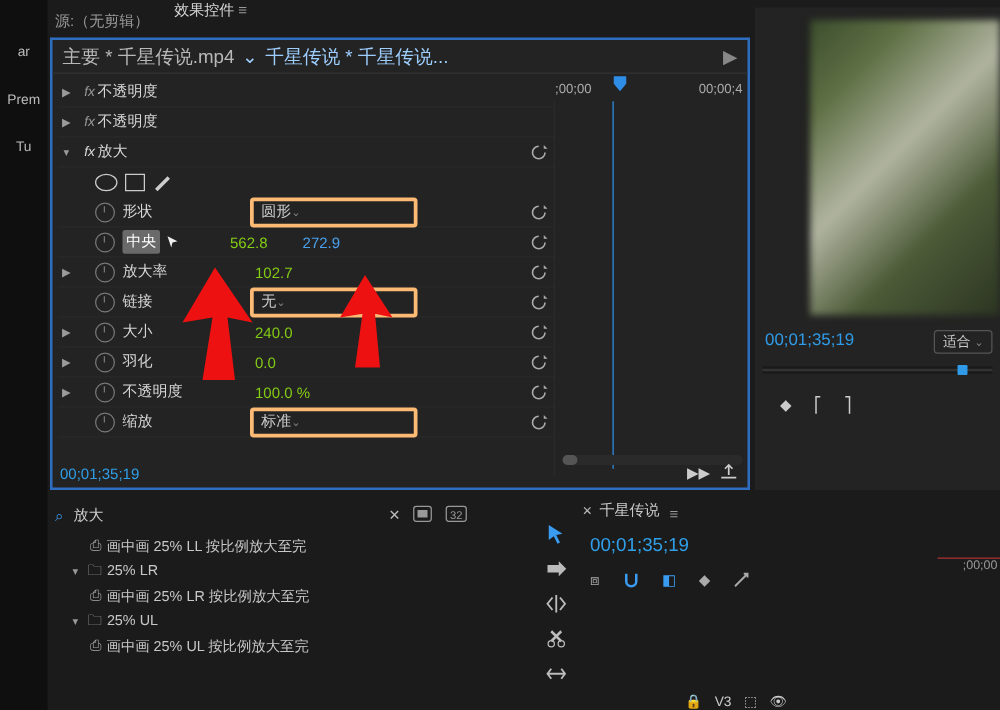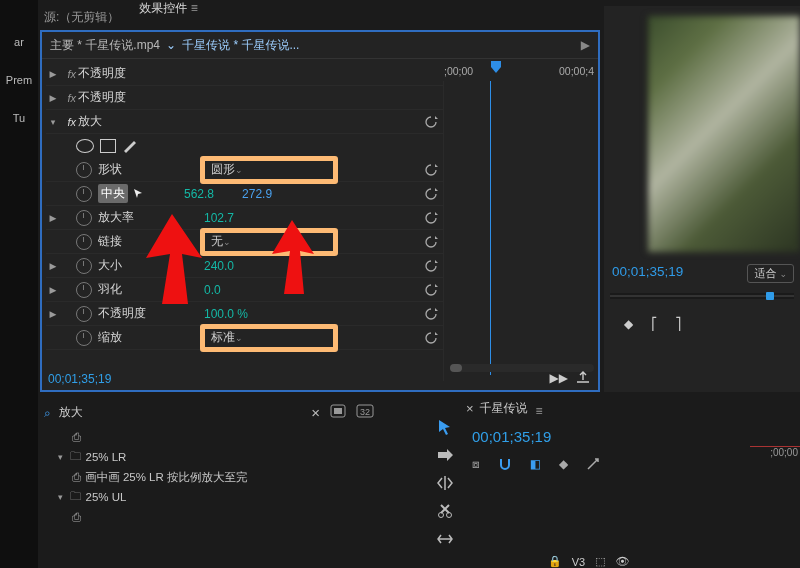--- a/index.html
+++ b/index.html
@@ -5,42 +5,42 @@
 html,body{margin:0;padding:0;font-family:"Segoe UI","Microsoft YaHei",sans-serif;font-size:12px;color:#d0d0d0;background:#1b1b1b;overflow:hidden}
 .app{position:relative;width:800px;height:568px;background:#1b1b1b}
 .left-strip{position:absolute;left:0;top:0;width:38px;height:568px;background:#0f0f0f;display:flex;flex-direction:column;align-items:center;padding-top:10px;color:#bbb}
 .left-strip div{margin-top:26px;font-size:11px}
 .source-tab{position:absolute;left:44px;top:7px;height:20px;display:flex;align-items:center;gap:20px;font-size:12px}
 .source-tab .inactive{color:#9a9a9a}
 .source-tab .active{color:#d8d8d8;border-bottom:2px solid #dcdcdc;padding-bottom:15px}
 .menu-icon{display:inline-block;width:12px;height:8px}
 .menu-icon::before{content:"≡";color:#9a9a9a}
 .panel{position:absolute;left:40px;top:30px;width:560px;height:362px;background:#232323;border:2px solid #2f6dc0;box-sizing:border-box}
-.panel-head{height:26px;display:flex;align-items:center;border-bottom:1px solid #333;padding:0 8px;font-size:12px}
+.panel-head{height:26px;display:flex;align-items:center;border-bottom:1px solid #333;padding:0 8px;font-size:15px}
 .panel-head .bc{color:#b8b8b8}
 .panel-head .sep{color:#9ccdfd;margin:0 6px}
 .panel-head .link{color:#9ccdfd}
 .panel-head .play{margin-left:auto;color:#888}
 .timeline-head{position:absolute;right:4px;top:28px;width:150px;height:22px;display:flex;align-items:center;justify-content:space-between;font-size:10.5px;color:#aaa}
 .timeline-head .marker{position:absolute;left:46px;top:0}
 .timeline-head svg{display:block}
 .ruler{position:absolute;right:4px;top:49px;width:150px;height:300px;border-left:1px solid #2a2a2a}
 .playhead-line{position:absolute;left:46px;top:0;width:1px;height:294px;background:#2e8ee7}
 .props{position:absolute;left:4px;top:30px;width:398px;height:310px;overflow:hidden}
 .row{height:23px;display:flex;align-items:center;border-bottom:1px solid #2a2a2a}
 .toggle{width:14px;text-align:center;color:#9a9a9a;font-size:9px}
 .fx{width:16px;text-align:right;font-style:italic;color:#999;font-size:11px}
 .fx.active{color:#ddd}
 .stopwatch{width:14px;height:14px;border:1px solid #777;border-radius:50%;margin-right:4px;position:relative}
 .stopwatch::after{content:"";position:absolute;width:1px;height:5px;background:#777;left:6px;top:2px}
 .label{color:#d6d6d6;margin-left:2px;flex:0 0 102px}
 .label.sel{background:#6a6a6a;color:#fff;padding:1px 3px;border-radius:2px;flex:0 0 auto}
-.val{color:#14b8a6;margin-left:4px}
+.val{color:#84cc16;margin-left:4px}
 .val2{color:#4aa1ee;margin-left:28px}
-.sel-wrap{display:flex;align-items:center;border:5px solid #fdba74;border-radius:3px;height:18px;padding:0 6px;margin-left:0;min-width:116px;color:#ccc}
+.sel-wrap{display:flex;align-items:center;border:3px solid #fdba74;border-radius:3px;height:18px;padding:0 6px;margin-left:0;min-width:116px;color:#ccc}
 .sel-wrap .chev{font-size:9px;color:#888}
 .reset{margin-left:auto;margin-right:6px;color:#999}
 .reset svg{display:block}
 .mask-row{height:24px;display:flex;align-items:center;gap:6px;padding-left:30px}
 .mask-ellipse{width:16px;height:12px;border:1.5px solid #ccc;border-radius:50%}
 .mask-rect{width:14px;height:12px;border:1.5px solid #ccc}
 .mask-pen{width:14px;height:14px;color:#ccc}
 .panel-foot{position:absolute;left:6px;bottom:4px;color:#309fe8;font-size:12px}
 .panel-foot-icons{position:absolute;right:8px;bottom:4px;display:flex;gap:8px;color:#ccc}
 .scroll-dot{position:absolute;right:4px;bottom:18px;width:144px;height:8px;background:#2a2a2a;border-radius:4px}
@@ -296,37 +296,39 @@
             <rect x="4" y="4" width="8" height="6" fill="#999"></rect>
           </svg></span>
       <span class="ico"><svg width="18" height="14">
             <rect x="1" y="1" width="16" height="12" rx="2" fill="none" stroke="#999"></rect>
             <text x="4" y="11" font-size="9" fill="#999">32</text>
           </svg></span>
     </div>
     <div style="height:6px"></div>
     <div class="pp-row">
         <span class="preset">⎙</span>
+        <span>画中画 25% LL 按比例放大至完</span>
       </div>
     <div class="pp-row folder">
         <span class="tw">▾</span>
         <span class="fold">🗀</span>
         <span>25% LR</span>
       </div>
     <div class="pp-row">
         <span class="preset">⎙</span>
         <span>画中画 25% LR 按比例放大至完</span>
       </div>
     <div class="pp-row folder">
         <span class="tw">▾</span>
         <span class="fold">🗀</span>
         <span>25% UL</span>
       </div>
     <div class="pp-row">
         <span class="preset">⎙</span>
+        <span>画中画 25% UL 按比例放大至完</span>
       </div>
   </div>
 
   <div class="tools-col">
     <span class="tool active">
         <svg width="14" height="16">
           <path d="M1 1 L12 8 L7 9 L10 15 L8 16 L5 10 L1 13 Z" fill="#3a9cf0"></path>
         </svg>
       </span>
     <span class="tool">

